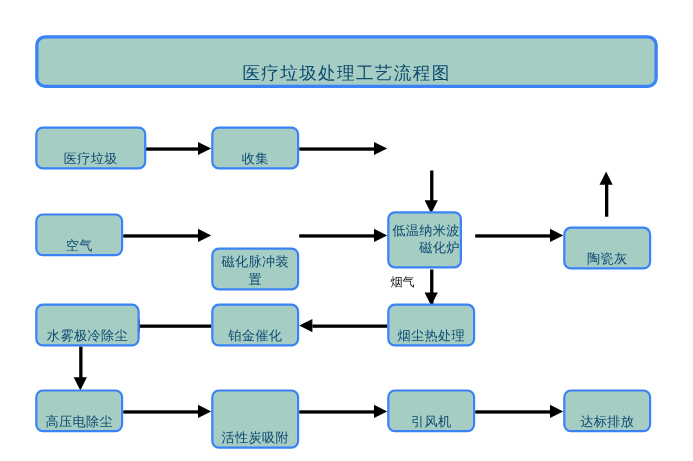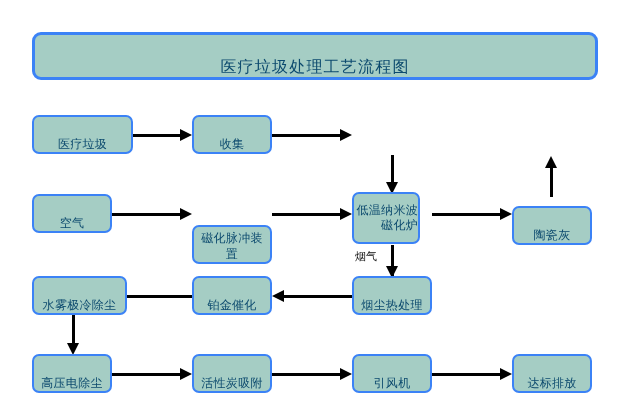--- a/index.html
+++ b/index.html
@@ -171,21 +171,21 @@
   </div>
 
   <div class="node" style="left:352px; top:276px; width:80px; height:39px;">
     <span class="lbl">烟尘热处理</span>
   </div>
 
   <div class="node" style="left:32px; top:354px; width:80px; height:39px;">
     <span class="lbl">高压电除尘</span>
   </div>
 
-  <div class="node" style="left:192px; top:354px; width:80px; height:39px;">
+  <div class="node" style="left:192px; top:354px; width:80px; height:54px;">
     <span class="lbl">活性炭吸附</span>
   </div>
 
   <div class="node" style="left:352px; top:354px; width:80px; height:39px;">
     <span class="lbl">引风机</span>
   </div>
 
   <div class="node" style="left:512px; top:354px; width:80px; height:39px;">
     <span class="lbl">达标排放</span>
   </div>

